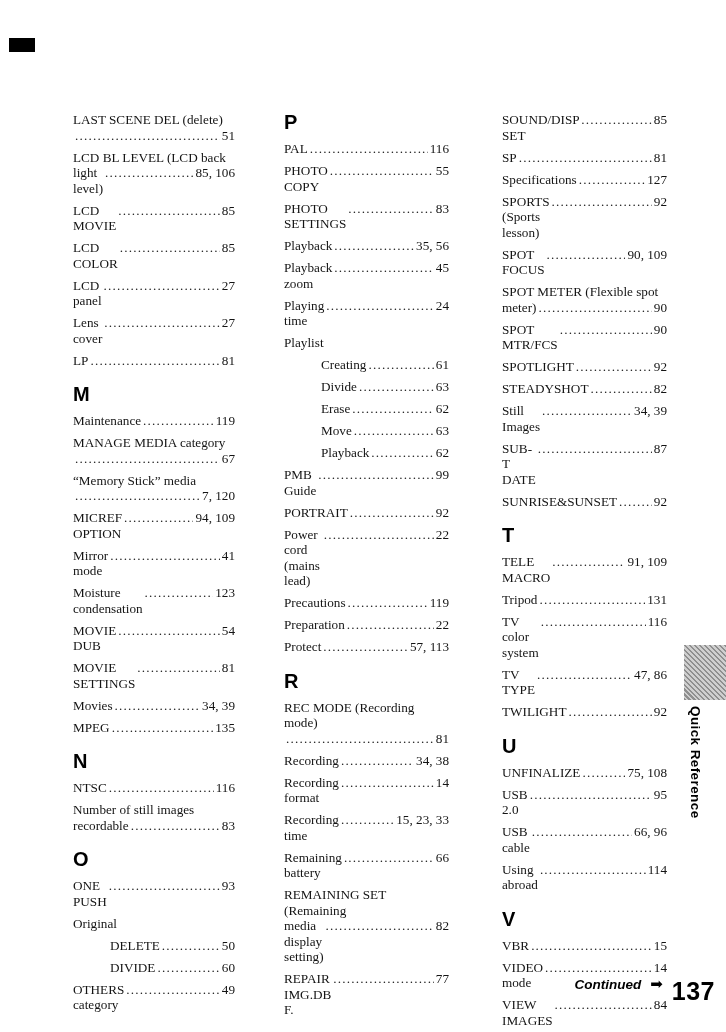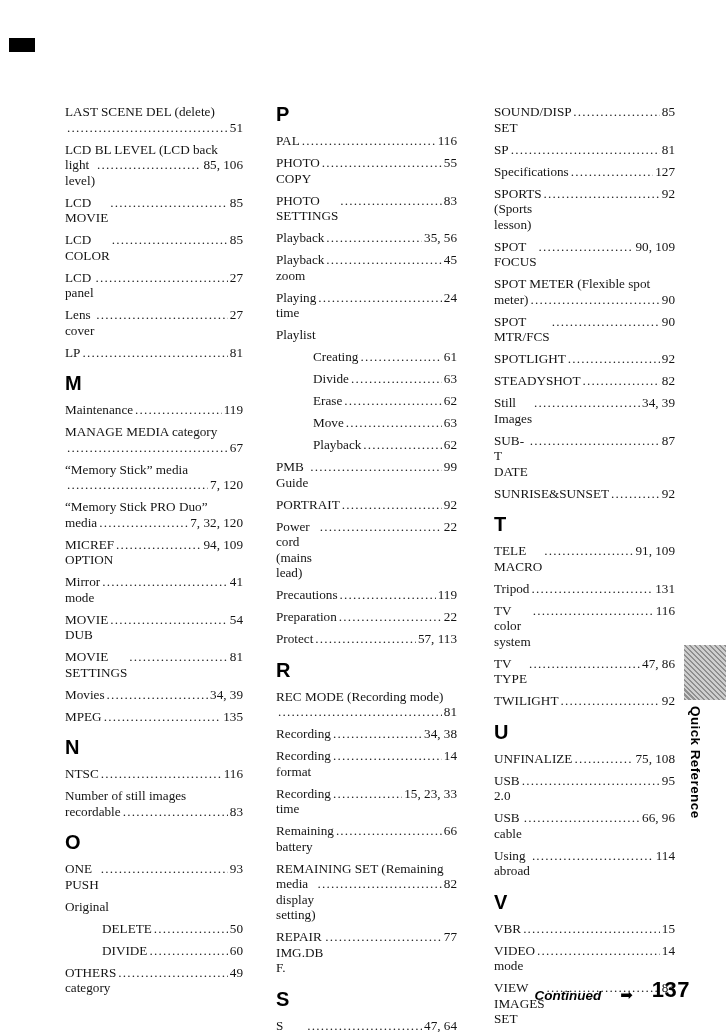--- a/index.html
+++ b/index.html
@@ -13,21 +13,21 @@
   }
   .print-mark {
     position:absolute; left:9px; top:38px; width:26px; height:14px;
     background:#000;
   }
   .col { position:absolute; top:96px; }
   #col0 { left:57px;  width:194px; }
   #col1 { left:268px; width:197px; }
   #col2 { left:486px; width:197px; }
 
-  .section { margin:8px; }
+  .section { margin:16px; }
   .sec-letter {
     font-family:"Liberation Sans","DejaVu Sans",sans-serif;
     font-weight:bold; font-size:20px; line-height:20px;
     margin:13px 0 9px 0; color:#000;
   }
   .section:first-child .sec-letter { margin-top:2px; }
 
   .entry { font-size:13.2px; line-height:15.5px; margin-bottom:6.5px; }
   .entry.indent { padding-left:37px; }
   .row { display:flex; align-items:baseline; }
@@ -37,34 +37,34 @@
     flex:1 1 auto; min-width:6px; overflow:hidden;
     white-space:nowrap; margin:0 2px;
   }
   .leader::after {
     content:"....................................................................................";
     letter-spacing:1.2px; color:#222;
   }
   .pages { white-space:nowrap; }
 
   .footer {
-    position:absolute; top:977px; right:36px;
-    display:flex; align-items:flex-end; gap:19px;
+    position:absolute; top:977px; right:11px;
+    display:flex; align-items:flex-start; gap:9px;
   }
   .continued {
     font-family:"Liberation Sans","DejaVu Sans",sans-serif;
     font-style:italic; font-weight:bold; font-size:13.5px; color:#000;
   }
   .arrow {
     font-family:"DejaVu Sans",sans-serif;
     font-size:15px; line-height:15px; color:#000;
   }
   .pageno {
     font-family:"Liberation Sans","DejaVu Sans",sans-serif;
-    font-weight:bold; font-size:22px; color:#000; letter-spacing:0.5px;
+    font-weight:bold; font-size:25px; color:#000; letter-spacing:0.5px;
   }
 
   .tab-mark {
     position:absolute; left:684px; top:645px; width:42px; height:55px;
     background:repeating-linear-gradient(45deg,#8f8f8f 0 1.5px,#cfcfcf 1.5px 3.5px);
   }
   .tab-label {
     position:absolute; left:688px; top:706px;
     writing-mode:vertical-rl;
     font-family:"Liberation Sans","DejaVu Sans",sans-serif;
@@ -146,39 +146,38 @@
         </div>
       </div>
       <div class="entry">
         <div class="lbl-line">“Memory Stick” media</div>
         <div class="row">
           <span class="leader"></span>
           <span class="pages">7, 120</span>
         </div>
       </div>
       <div class="entry">
-        <div class="lbl-line">“Memory Stick PRO Duo”</div>
-        <div class="row">
-          <span class="lbl">media</span>
-          <span class="leader"></span>
-          <span class="pages">7, 32, 120</span>
-        </div>
-      </div>
-      <div class="entry">
         <div class="row">
           <span class="lbl">MICREF OPTION</span>
           <span class="leader"></span>
           <span class="pages">94, 109</span>
         </div>
       </div>
       <div class="entry">
         <div class="row">
           <span class="lbl">Mirror mode</span>
           <span class="leader"></span>
           <span class="pages">41</span>
+        </div>
+      </div>
+      <div class="entry">
+        <div class="row">
+          <span class="lbl">Moisture condensation</span>
+          <span class="leader"></span>
+          <span class="pages">123</span>
         </div>
       </div>
       <div class="entry">
         <div class="row">
           <span class="lbl">MOVIE DUB</span>
           <span class="leader"></span>
           <span class="pages">54</span>
         </div>
       </div>
       <div class="entry">

